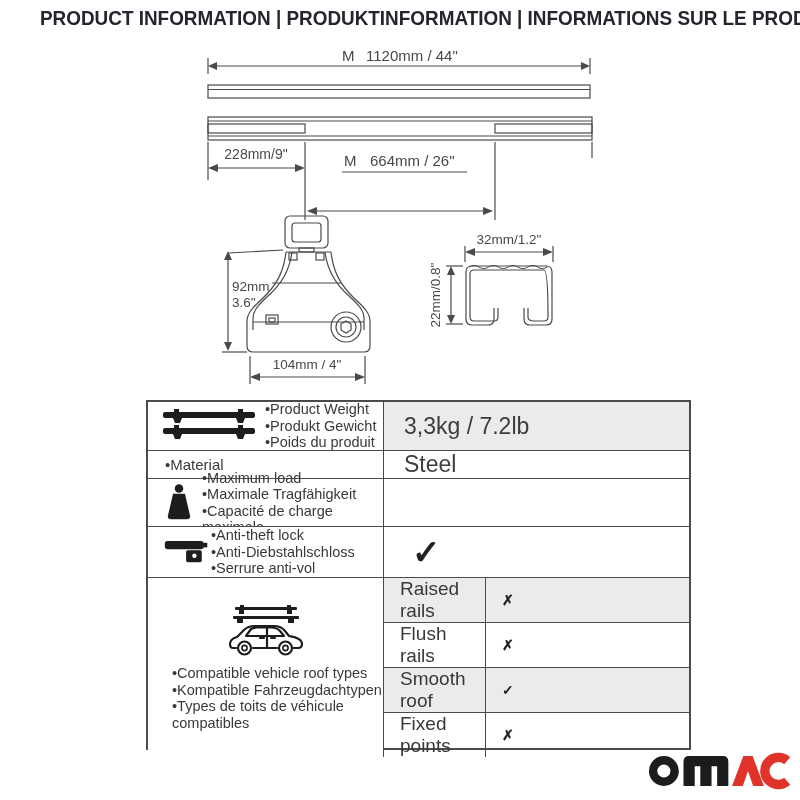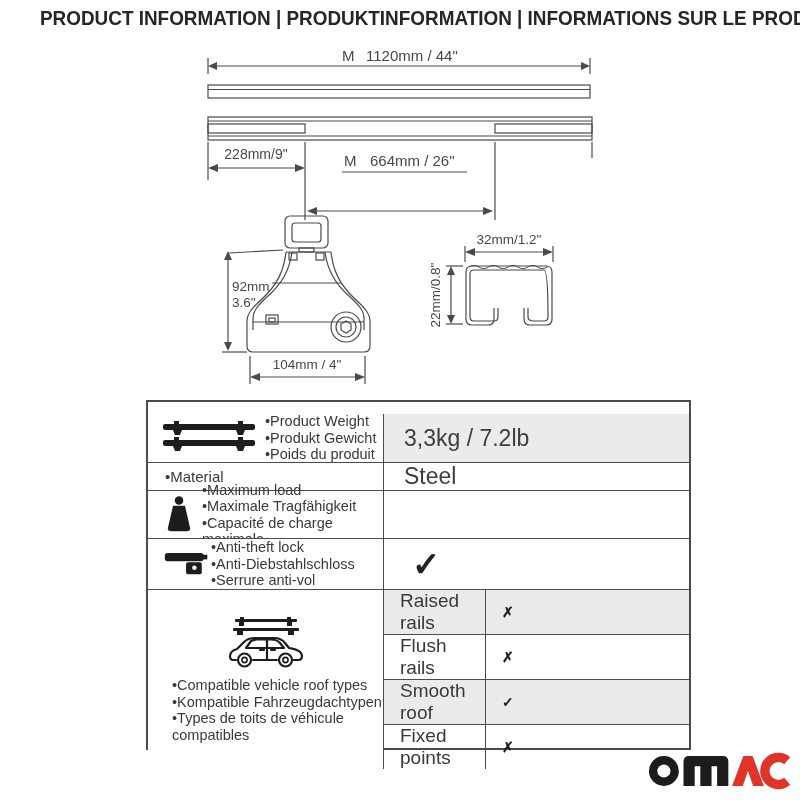--- a/index.html
+++ b/index.html
@@ -152,21 +152,21 @@
     <text x="370" y="166" font-size="15">664mm / 26"</text>
     <text x="232" y="291" font-size="13.5">92mm</text>
     <text x="232" y="307" font-size="13.5">3.6"</text>
     <text x="307" y="369" font-size="13.5" text-anchor="middle">104mm / 4"</text>
     <text x="509" y="244" font-size="13.5" text-anchor="middle">32mm/1.2"</text>
     <text x="440" y="295" font-size="13.5" text-anchor="middle" transform="rotate(-90 440 295)">22mm/0.8"</text>
   </svg>
 
   <div class="spec-table">
 
-    <div class="trow" style="height:48px;margin-top:12px;">
+    <div class="trow" style="height:48px;">
       <div class="lcell">
         <svg width="96" height="36" viewBox="0 0 96 36" style="margin-left:13px;">
           <g fill="#1d1d1f">
             <rect x="13" y="1" width="5" height="3"></rect>
               <rect x="77" y="1" width="5" height="3"></rect>
             <rect x="2" y="4" width="92" height="6" rx="2"></rect>
             <path d="M12,10 l9,0 l-2,5 l-5,0 z"></path>
               <path d="M75,10 l9,0 l-2,5 l-5,0 z"></path>
             <rect x="13" y="17" width="5" height="3"></rect>
               <rect x="77" y="17" width="5" height="3"></rect>

